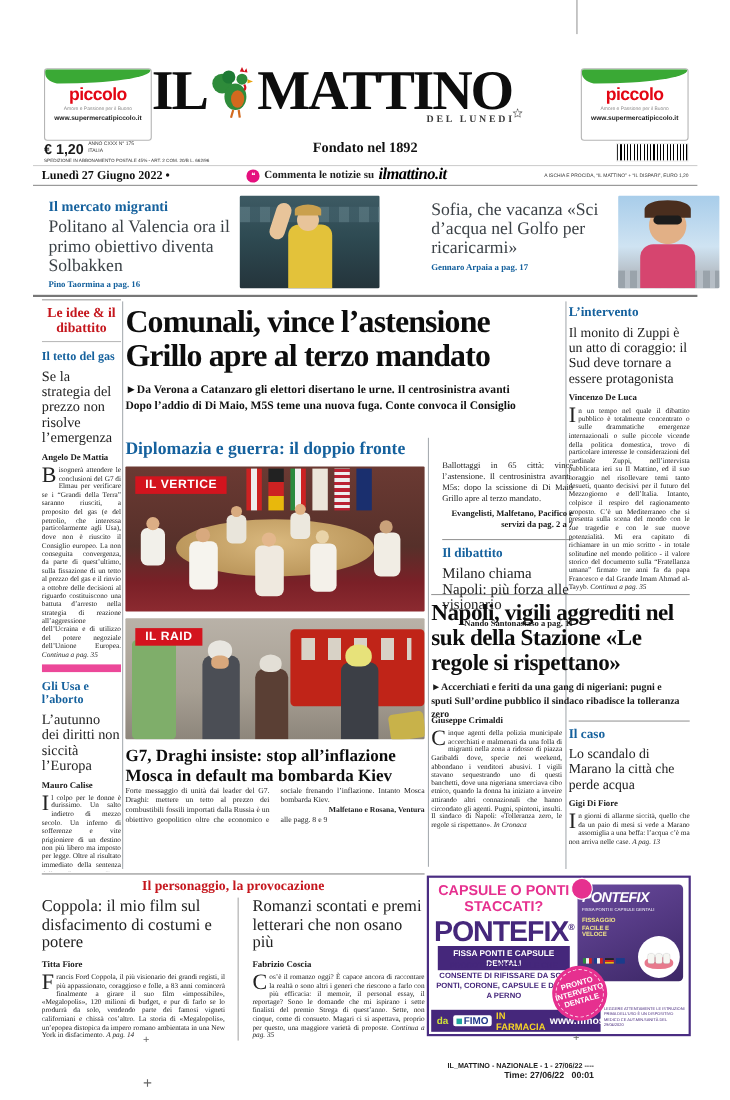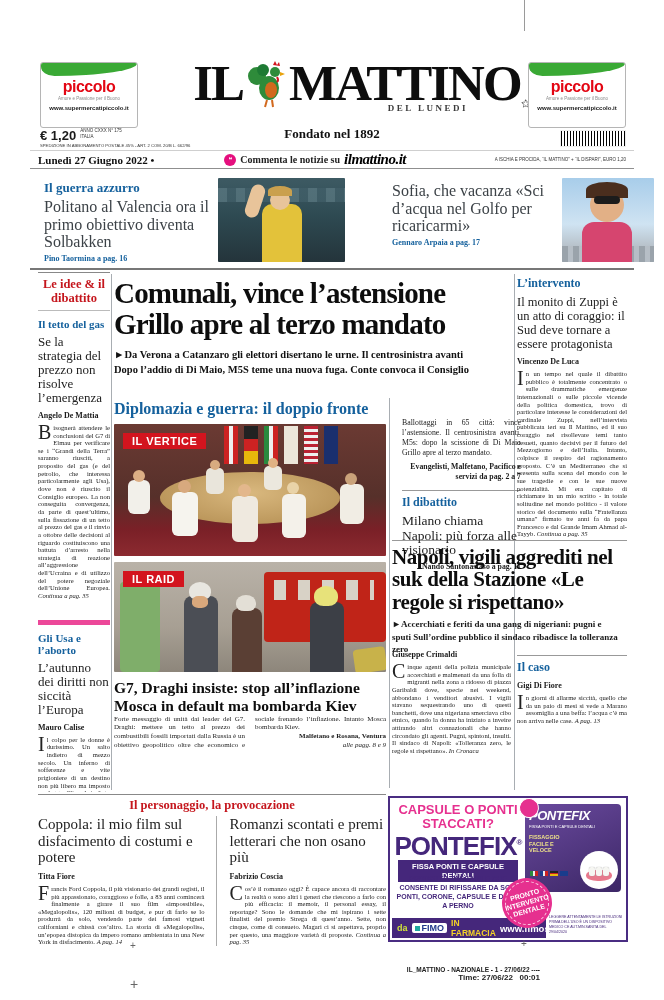--- a/index.html
+++ b/index.html
@@ -10,21 +10,21 @@
   
   #topmark{left:524px;top:0;width:1px;height:31px;background:#9a9a9a;}
   .piccolo{width:96px;height:64px;border:1px solid #b5b5b5;border-radius:3px;background:#fff;overflow:hidden;text-align:center;position:absolute;}
   .piccolo .swoosh{position:absolute;top:0;left:0;right:0;height:13px;background:#3aa935;border-radius:0 0 90% 14px / 0 0 100% 10px;}
   .piccolo .brand{display:block;margin-top:15px;font-family:"Liberation Sans",sans-serif;font-weight:bold;font-size:16px;color:#e30613;letter-spacing:-0.5px;}
   .piccolo .tag{display:block;font-size:4.5px;color:#8a8a8a;font-family:"Liberation Sans",sans-serif;}
   .piccolo .url{display:block;margin-top:4px;font-size:6px;font-weight:bold;color:#222;font-family:"Liberation Sans",sans-serif;}
   #ad-left{left:40px;top:62px;}
   #ad-right{left:528px;top:62px;}
   #mast-center{left:138px;top:58px;width:390px;text-align:center;}
-  #mast-title{display:flex;align-items:center;justify-content:flex-end;font-weight:bold;font-size:51px;letter-spacing:-2px;color:#0d0d0d;line-height:1;}
+  #mast-title{display:flex;align-items:center;justify-content:flex-start;font-weight:bold;font-size:51px;letter-spacing:-2px;color:#0d0d0d;line-height:1;}
   #mast-star{font-size:10px;color:#555;align-self:flex-end;margin-left:1px;}
   #mast-sub{text-align:right;margin-right:60px;font-size:9px;letter-spacing:2.5px;color:#3b3b3b;margin-top:-6px;font-weight:bold;}
   #founded{left:0;top:126px;width:664px;text-align:center;font-size:13px;font-weight:bold;color:#111;}
   #pricebox{left:40px;top:128px;display:flex;gap:4px;align-items:flex-start;}
   #price{font-size:13px;font-weight:bold;font-family:"Liberation Sans",sans-serif;}
   .tiny{font-size:4.5px;line-height:1.3;color:#333;font-family:"Liberation Sans",sans-serif;}
   #postal{left:40px;top:143px;font-size:4.2px;color:#333;font-family:"Liberation Sans",sans-serif;}
   #barcode{left:560px;top:130px;width:64px;height:15px;background:repeating-linear-gradient(90deg,#000 0 1px,#fff 1px 3px);border:1px solid #eee;}
   #daterow{left:30px;top:150px;width:604px;height:19px;border-top:1px solid #cfcfcf;border-bottom:1px solid #8f8f8f;display:flex;align-items:center;justify-content:space-between;padding:0 8px;box-sizing:border-box;}
   #dateline{font-size:11px;font-weight:bold;color:#111;}
@@ -47,28 +47,28 @@
   .deck{font-size:10.5px;font-weight:bold;line-height:1.4;color:#111;margin-top:2px;}
   #deckbox{margin-top:9px;}
   #leftcol{left:38px;top:272px;width:72px;height:520px;overflow:hidden;}
   .sec-red{color:#c5161d;font-weight:bold;font-size:12.5px;text-align:center;line-height:1.15;padding:4px 0;border-top:1.5px solid #888;border-bottom:1px solid #bbb;}
   .col-kicker{font-size:11px;margin-top:7px;}
   .col-title{font-size:13px;line-height:1.08;color:#222;margin-top:5px;}
   .author{font-size:8px;font-weight:bold;margin:6px 0 4px;}
   .bodytxt{font-size:6.6px;line-height:1.16;text-align:justify;color:#222;}
   .bodytxt i{font-style:italic;}
   .drop::first-letter{float:left;font-size:20px;line-height:15px;padding:1px 2px 0 0;}
-  .sect2{border-top:5px solid #ec4899;margin-top:20px;}
+  .sect2{border-top:7px solid #ec4899;margin-top:4px;}
   #warcol{left:114px;top:400px;width:272px;}
   .war-kicker{font-size:16px;}
   .photo-label{position:absolute;top:9px;left:9px;background:#d3141e;color:#fff;font-family:"Liberation Sans",sans-serif;font-weight:bold;font-size:11px;padding:2px 9px;letter-spacing:0.5px;}
   #caption-title{font-size:15.5px;font-weight:bold;line-height:1.15;margin-top:7px;color:#0d0d0d;}
   .cols2{columns:2;column-gap:10px;font-size:7px;line-height:1.25;text-align:justify;margin-top:5px;color:#222;}
   .cap-by{display:block;text-align:right;font-weight:bold;}
-  .cap-pg{display:block;text-align:right;font-style:italic;}
+  .cap-pg{display:block;}
   #midcol{left:392px;top:418px;width:119px;margin-left:10px;}
   #mid-summary{font-size:7.8px;line-height:1.3;text-align:justify;}
   #mid-byline{font-size:7.8px;font-weight:bold;text-align:right;margin-top:3px;line-height:1.3;}
   #dib{border-top:1px solid #999;margin-top:8px;padding-top:4px;}
   .mid-kicker{font-size:12px;}
   #dib-title{font-size:13.5px;line-height:1.1;margin-top:4px;color:#222;}
   #dib-byline{font-size:7.8px;font-weight:bold;text-align:right;margin-top:4px;}
   #intervento{left:517px;top:276px;width:110px;}
   #int-title{font-size:12.5px;line-height:1.12;margin-top:4px;color:#222;}
   #hr-napoli{left:392px;top:540px;width:235px;}
@@ -174,21 +174,21 @@
       <span id="bubble">❝</span>
       <span id="commenttext">Commenta le notizie su</span>
       <span id="sitename">ilmattino.it</span>
     </span>
     <span id="ischianote">A ISCHIA E PROCIDA, “IL MATTINO” + “IL DISPARI”, EURO 1,20</span>
   </div>
 </div>
 
 <div class="abs" id="teasers">
   <div class="teaser-text" style="left:14px;width:168px;">
-    <div class="kicker t-kicker">Il guerra azzurro</div>
+    <div class="kicker t-kicker">Il mercato migranti</div>
     <div class="t-title">Politano al Valencia ora il primo obiettivo diventa Solbakken</div>
     <div class="t-byline">Pino Taormina a pag. 16</div>
   </div>
   <div class="photo" style="left:188px;top:6px;width:127px;height:84px;background:linear-gradient(180deg,#3d5a63 0%,#2e4a52 45%,#24343b 100%);">
     <div class="abs" style="left:0;top:10px;width:127px;height:14px;background:repeating-linear-gradient(90deg,#5d7b84 0 9px,#42606a 9px 18px);opacity:.7;"></div>
     <div class="abs" style="left:44px;top:26px;width:40px;height:58px;background:#e3c23a;border-radius:10px 10px 0 0;"></div>
     <div class="abs" style="left:52px;top:12px;width:20px;height:20px;border-radius:50%;background:#e8c49a;"></div>
     <div class="abs" style="left:50px;top:8px;width:24px;height:10px;border-radius:50% 50% 0 0;background:#caa04e;"></div>
     <div class="abs" style="left:30px;top:6px;width:14px;height:34px;background:#e8c49a;border-radius:7px;transform:rotate(18deg);"></div>
   </div>
@@ -305,20 +305,21 @@
 <div class="abs" id="napoli">
   <div id="nap-title">Napoli, vigili aggrediti nel suk della Stazione «Le regole si rispettano»</div>
   <div id="nap-deck">►Accerchiati e feriti da una gang di nigeriani: pugni e sputi Sull’ordine pubblico il sindaco ribadisce la tolleranza zero</div>
 </div>
 <div class="abs" id="napbody">
   <div class="author" style="margin-top:0;">Giuseppe Crimaldi</div>
   <p class="bodytxt drop" style="margin:0;"><span>Cinque agenti della polizia municipale accerchiati e malmenati da una folla di migranti nella zona a ridosso di piazza Garibaldi dove, specie nei weekend, abbondano i venditori abusivi. I vigili stavano sequestrando uno di questi banchetti, dove una nigeriana smerciava cibo etnico, quando la donna ha iniziato a inveire attirando altri connazionali che hanno circondato gli agenti. Pugni, spintoni, insulti. Il sindaco di Napoli: «Tolleranza zero, le regole si rispettano».</span> <i>In Cronaca</i></p>
 </div>
 <div class="abs" id="caso">
   <div class="kicker mid-kicker">Il caso</div>
+  <div id="caso-title">Lo scandalo di Marano la città che perde acqua</div>
   <div class="author">Gigi Di Fiore</div>
   <p class="bodytxt drop" style="margin:0;"><span>In giorni di allarme siccità, quello che da un paio di mesi si vede a Marano assomiglia a una beffa: l’acqua c’è ma non arriva nelle case.</span> <i>A pag. 13</i></p>
 </div>
 
 <div class="abs" id="bottomband">
   <div class="sec-red" id="bottom-sec" style="border-top:0;border-bottom:0;">Il personaggio, la provocazione</div>
   <div id="bottomcols">
     <div class="bcol">
       <div class="b-title">Coppola: il mio film sul disfacimento di costumi e potere</div>
       <div class="author">Titta Fiore</div>

